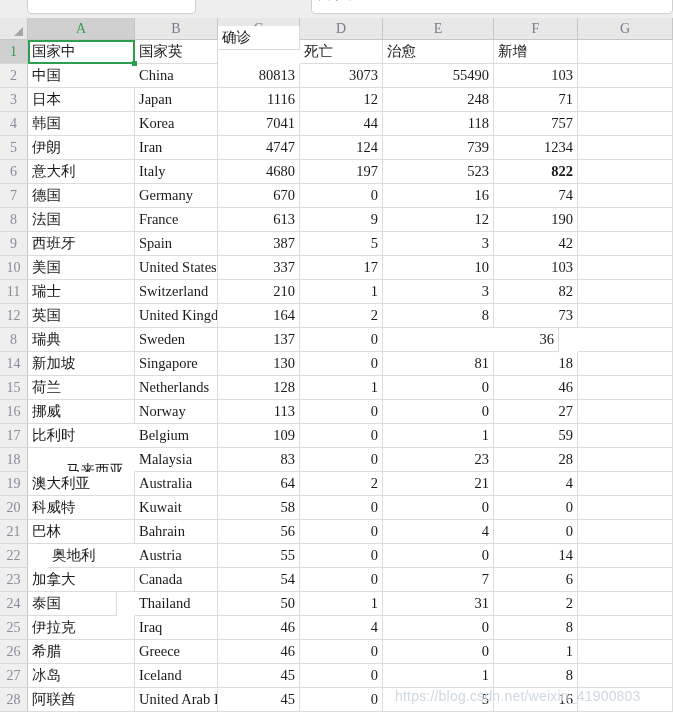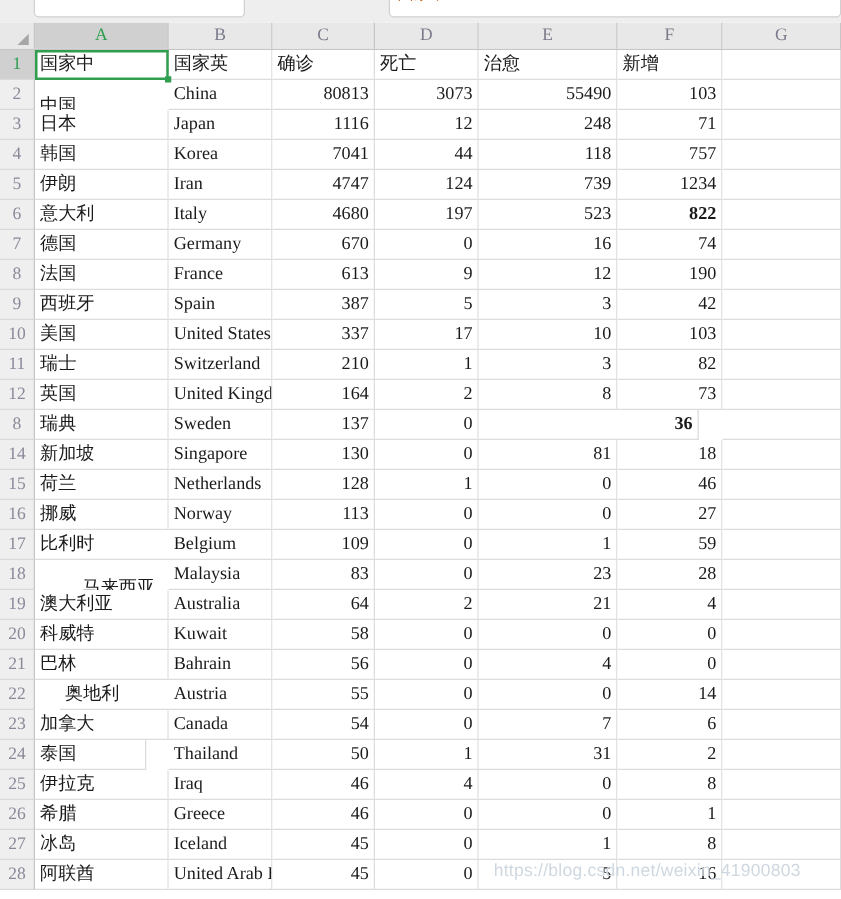--- a/index.html
+++ b/index.html
@@ -224,34 +224,34 @@
       <div class="rowhdr" style="top: 646px; height: 24px; line-height: 23px;">27</div>
       <div class="rowhdr" style="top: 670px; height: 24px; line-height: 23px;">28</div>
     </div>
   <div id="cells">
       <div class="cell txt" style="left: 28px; width: 107px; top: 22px; height: 24px; line-height: 22px;">
         <span class="inner">国家中</span>
       </div>
       <div class="cell txt" style="left: 135px; width: 83px; top: 22px; height: 24px; line-height: 22px;">
         <span class="inner">国家英</span>
       </div>
-      <div class="cell txt" style="left: 218px; width: 82px; top: 22px; height: 24px; line-height: 22px;">
+      <div class="cell txt" style="left: 218px; width: 82px; top: 8px; height: 24px; line-height: 22px;">
         <span class="inner">确诊</span>
       </div>
       <div class="cell txt" style="left: 300px; width: 83px; top: 22px; height: 24px; line-height: 22px;">
         <span class="inner">死亡</span>
       </div>
       <div class="cell txt" style="left: 383px; width: 111px; top: 22px; height: 24px; line-height: 22px;">
         <span class="inner">治愈</span>
       </div>
       <div class="cell txt" style="left: 494px; width: 84px; top: 22px; height: 24px; line-height: 22px;">
         <span class="inner">新增</span>
       </div>
       <div class="cell txt" style="left: 578px; width: 95px; top: 22px; height: 24px;"></div>
-      <div class="cell txt" style="left: 28px; width: 127px; top: 56px; height: 24px; line-height: 22px;">
+      <div class="cell txt" style="left: 28px; width: 127px; top: 46px; height: 24px; line-height: 22px;">
         <span class="inner">中国</span>
       </div>
       <div class="cell txt" style="left: 135px; width: 83px; top: 46px; height: 24px; line-height: 22px;">
         <span class="inner">China</span>
       </div>
       <div class="cell num" style="left: 218px; width: 82px; top: 46px; height: 24px; line-height: 22px;">
         <span class="inner">80813</span>
       </div>
       <div class="cell num" style="left: 300px; width: 83px; top: 46px; height: 24px; line-height: 22px;">
         <span class="inner">3073</span>
@@ -461,21 +461,21 @@
       </div>
       <div class="cell num" style="left: 218px; width: 82px; top: 310px; height: 24px; line-height: 22px;">
         <span class="inner">137</span>
       </div>
       <div class="cell num" style="left: 300px; width: 83px; top: 310px; height: 24px; line-height: 22px;">
         <span class="inner">0</span>
       </div>
       <div class="cell num" style="left: 383px; width: 111px; top: 310px; height: 24px; line-height: 22px;">
         <span class="inner">0</span>
       </div>
-      <div class="cell num" style="left: 475px; width: 84px; top: 310px; height: 24px; line-height: 22px; font-weight: bold;">
+      <div class="cell num" style="left: 475px; width: 84px; top: 310px; height: 24px; line-height: 22px;">
         <span class="inner">36</span>
       </div>
       <div class="cell txt" style="left: 578px; width: 95px; top: 310px; height: 24px;"></div>
       <div class="cell txt" style="left: 28px; width: 107px; top: 334px; height: 24px; line-height: 22px;">
         <span class="inner">新加坡</span>
       </div>
       <div class="cell txt" style="left: 135px; width: 83px; top: 334px; height: 24px; line-height: 22px;">
         <span class="inner">Singapore</span>
       </div>
       <div class="cell num" style="left: 218px; width: 82px; top: 334px; height: 24px; line-height: 22px;">

